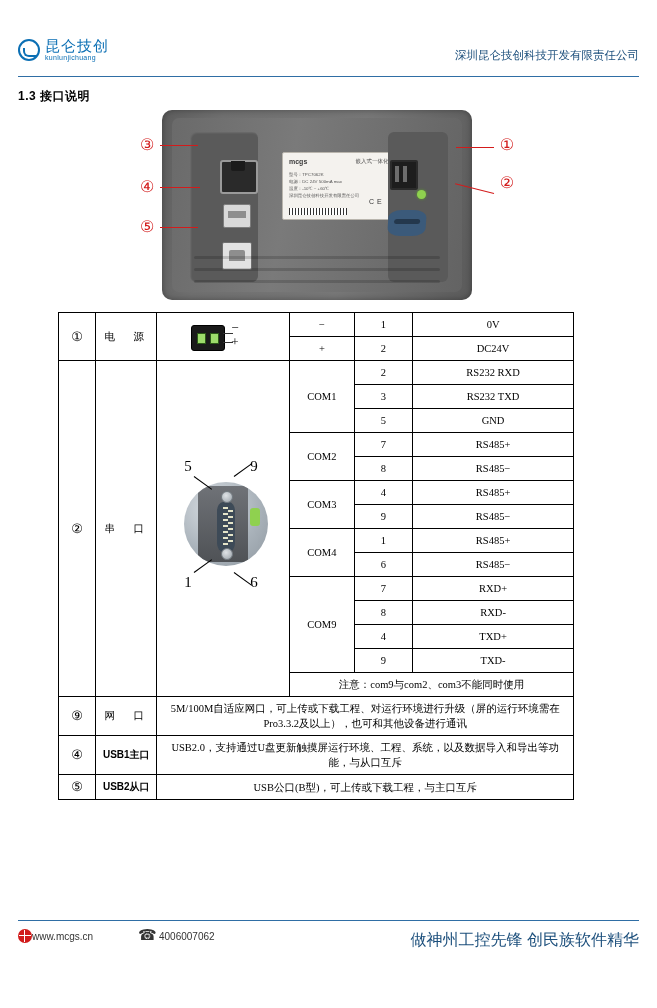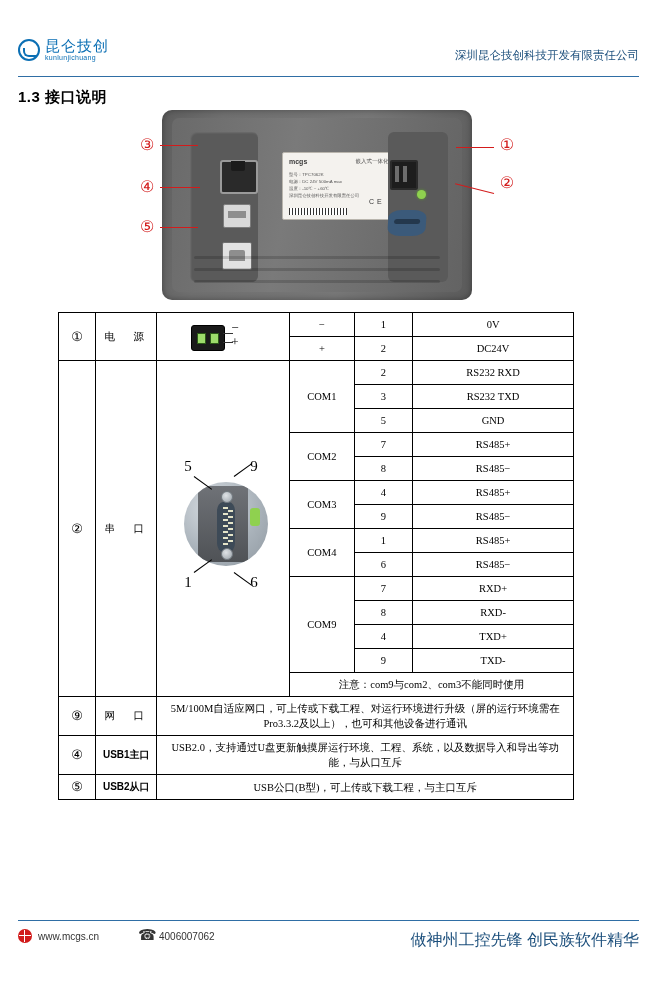--- a/index.html
+++ b/index.html
@@ -75,21 +75,21 @@
     font-size: 11.5px;
     color: #1c4f7c;
   }
 
   
   .section-title {
     position: absolute;
     top: 88px;
     left: 18px;
     font-family: "Liberation Sans", sans-serif;
-    font-size: 15px;
+    font-size: 12px;
     font-weight: bold;
     letter-spacing: 0.5px;
     text-align: right;
   }
 
   
   .figure {
     position: absolute;
     top: 105px;
     left: 128px;
@@ -442,21 +442,21 @@
     bottom: 55px;
     height: 32px;
     border-top: 1px solid #2f6ea5;
   }
   .foot-left {
     position: absolute;
     left: 0;
     top: 8px;
     display: flex;
     align-items: center;
-    gap: 6px;
+    gap: 0;
     font-family: "Liberation Sans", sans-serif;
     font-size: 10px;
     color: #333;
   }
   .globe-icon {
     width: 14px; height: 14px; border-radius: 50%;
     background: #d11b1b;
     position: relative;
   }
   .globe-icon::after{

